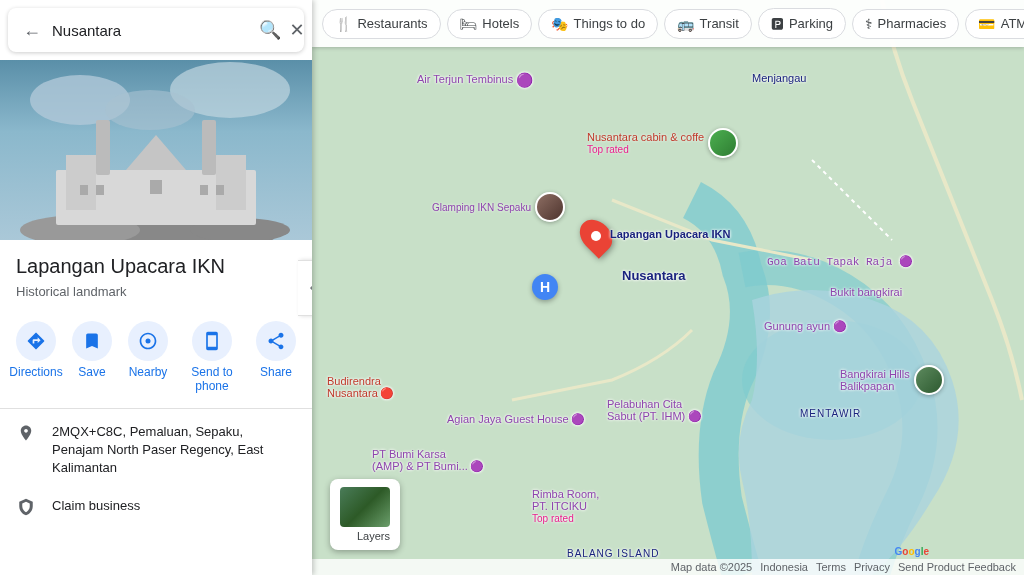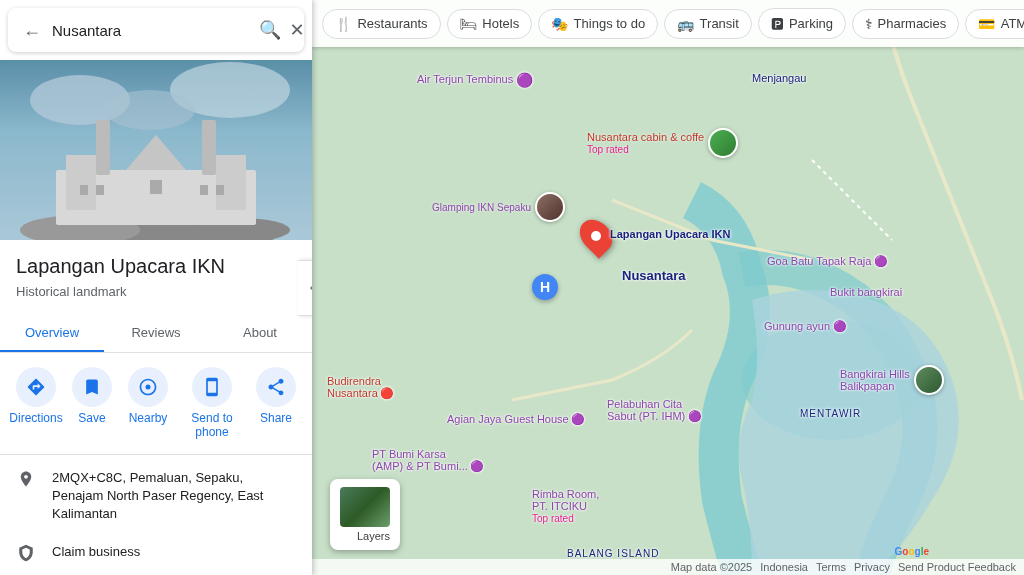--- a/index.html
+++ b/index.html
@@ -399,25 +399,20 @@
       <rect x="200" y="125" width="8" height="10" fill="#aaa"></rect>
       <rect x="216" y="125" width="8" height="10" fill="#aaa"></rect>
     </svg>
   </div>
 
   <div class="place-info">
     <div class="place-name">Lapangan Upacara IKN</div>
     <div class="place-type">Historical landmark</div>
   </div>
 
-  <div class="tabs">
-    <div class="tab active">Overview</div>
-    <div class="tab">Reviews</div>
-    <div class="tab">About</div>
-  </div>
 
   <div class="action-buttons">
     <div class="action-btn">
       <div class="btn-icon">
         <svg width="20" height="20" viewBox="0 0 24 24" fill="#1a73e8">
             <path d="M21.71 11.29l-9-9a1 1 0 00-1.41 0l-9 9a1 1 0 000 1.41l9 9a1 1 0 001.41 0l9-9a1 1 0 000-1.41zM14 14.5V12h-4v3H8v-4a1 1 0 011-1h5V7.5l3.5 3.5-3.5 3.5z"></path>
           </svg>
       </div>
       <span class="btn-label">Directions</span>
     </div>
@@ -556,21 +551,21 @@
 
   <div class="place-marker" style="position:absolute;left:270px;top:218px;">
     <div class="marker-pin"></div>
   </div>
   <div class="map-label dark" style="left:298px;top:228px;font-weight:600;">Lapangan Upacara IKN</div>
 
   <div class="map-label dark" style="left:310px;top:268px;font-size:13px;font-weight:600;">Nusantara</div>
 
   <div class="marker-h" style="position:absolute;left:220px;top:274px;">H</div>
 
-  <div class="map-label purple" style="left:455px;top:255px;">Goa Batu Tapak Raja 🟣</div>
+  <div class="map-label purple" style="left:455px;top:255px;font-family:Liberation Mono, monospace;">Goa Batu Tapak Raja 🟣</div>
 
   <div class="map-label purple" style="left:518px;top:286px;">Bukit bangkirai</div>
 
   <div class="map-label purple" style="left:452px;top:320px;">Gunung ayun 🟣</div>
 
   <div class="map-label purple" style="left:528px;top:365px;display:flex;align-items:center;gap:4px;">
     <span>Bangkirai Hills<br>Balikpapan</span>
     <div class="photo-circle" style="position:relative;top:0;left:0;background:linear-gradient(135deg,#5d8a5e,#2d5a30);"></div>
   </div>
 

